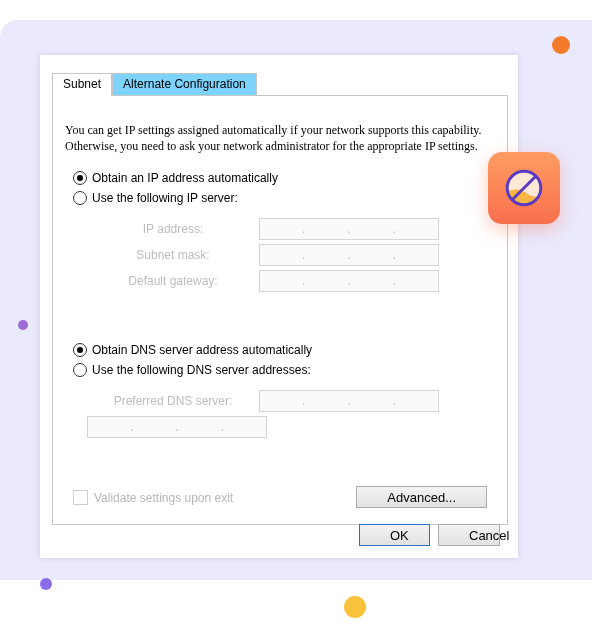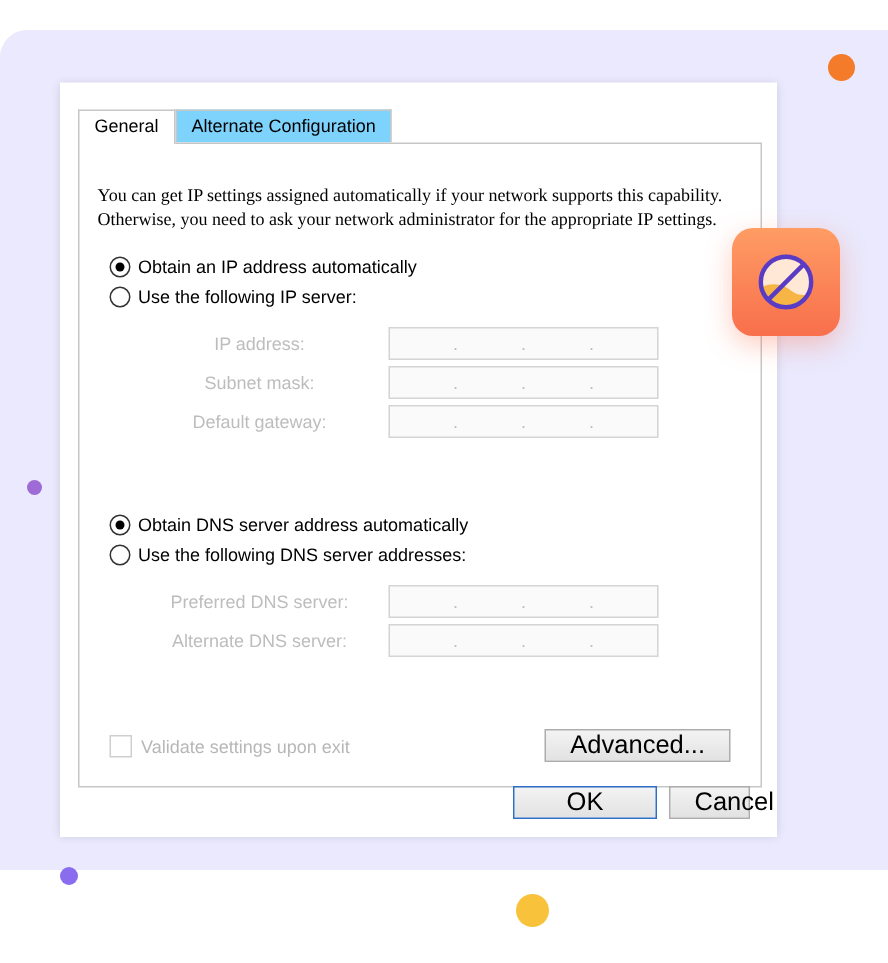--- a/index.html
+++ b/index.html
@@ -35,44 +35,44 @@
   .fields{margin:6px 0 0 14px;}
   .field-row{display:flex;align-items:center;height:26px;}
   .field-label{width:172px;color:#bdbdbd;text-align:center;}
   .ip-box{width:178px;height:20px;border:1px solid #d4d4d4;background:#fafafa;display:flex;align-items:center;justify-content:space-evenly;color:#bdbdbd;font-family:Tahoma,Arial;}
   .ip-box span.dot{display:inline-block;}
 
   .bottom-row{position:absolute;left:20px;right:20px;bottom:16px;display:flex;align-items:center;justify-content:space-between;}
   .chk{display:flex;align-items:flex-end;color:#b7b7b7;}
   .chkbox{width:13px;height:13px;border:1px solid #cfcfcf;margin-right:6px;background:#fff;cursor:pointer;}
 
-  .btn{height:22px;padding:0 16px;border:1px solid #acacac;background:linear-gradient(#f3f3f3,#e2e2e2);font-size:17px;cursor:pointer;}
+  .btn{height:22px;padding:0 30px;border:1px solid #acacac;background:linear-gradient(#f3f3f3,#e2e2e2);font-size:13px;cursor:pointer;}
 
   .dlg-buttons{position:absolute;right:18px;bottom:12px;display:flex;gap:8px;}
-  .btn-ok{width:96px;border:1.5px solid #2d6fc7;margin-left:18px;}
+  .btn-ok{width:71px;border:1.5px solid #2d6fc7;margin-left:18px;}
   .btn-cancel{width:54px;}
 
   
   .block-badge{position:absolute;right:32px;top:152px;width:72px;height:72px;border-radius:14px;background:linear-gradient(180deg,#ff9c64,#f86f4c);box-shadow:0 6px 18px rgba(248,111,76,0.35);display:flex;align-items:center;justify-content:center;}
   .block-badge svg{width:42px;height:42px;}
 </style>
 </head>
 <body>
 
 <div class="bg">
   <div class="lav"></div>
   <div class="dot-orange-tr"></div>
   <div class="dot-purple-ml"></div>
   <div class="dot-purple-bl"></div>
   <div class="dot-yellow-b"></div>
 
   <div class="win">
 
     <div class="tabs">
-      <div class="tab active">General</div>
+      <div class="tab active">Subnet</div>
       <div class="tab">Alternate Configuration</div>
     </div>
 
     <div class="tab-body">
 
       <div class="intro">You can get IP settings assigned automatically if your network supports this capability. Otherwise, you need to ask your network administrator for the appropriate IP settings.</div>
 
       <div class="radiogroup rg1">
         <div class="radio-row">
           <span class="radio selected"></span>
@@ -122,21 +122,20 @@
         <div class="fields">
           <div class="field-row">
             <span class="field-label">Preferred DNS server:</span>
             <div class="ip-box">
                 <span class="dot">.</span>
                 <span class="dot">.</span>
                 <span class="dot">.</span>
               </div>
           </div>
           <div class="field-row">
-            <span class="field-label">Alternate DNS server:</span>
             <div class="ip-box">
                 <span class="dot">.</span>
                 <span class="dot">.</span>
                 <span class="dot">.</span>
               </div>
           </div>
         </div>
       </div>
 
       <div class="bottom-row">

